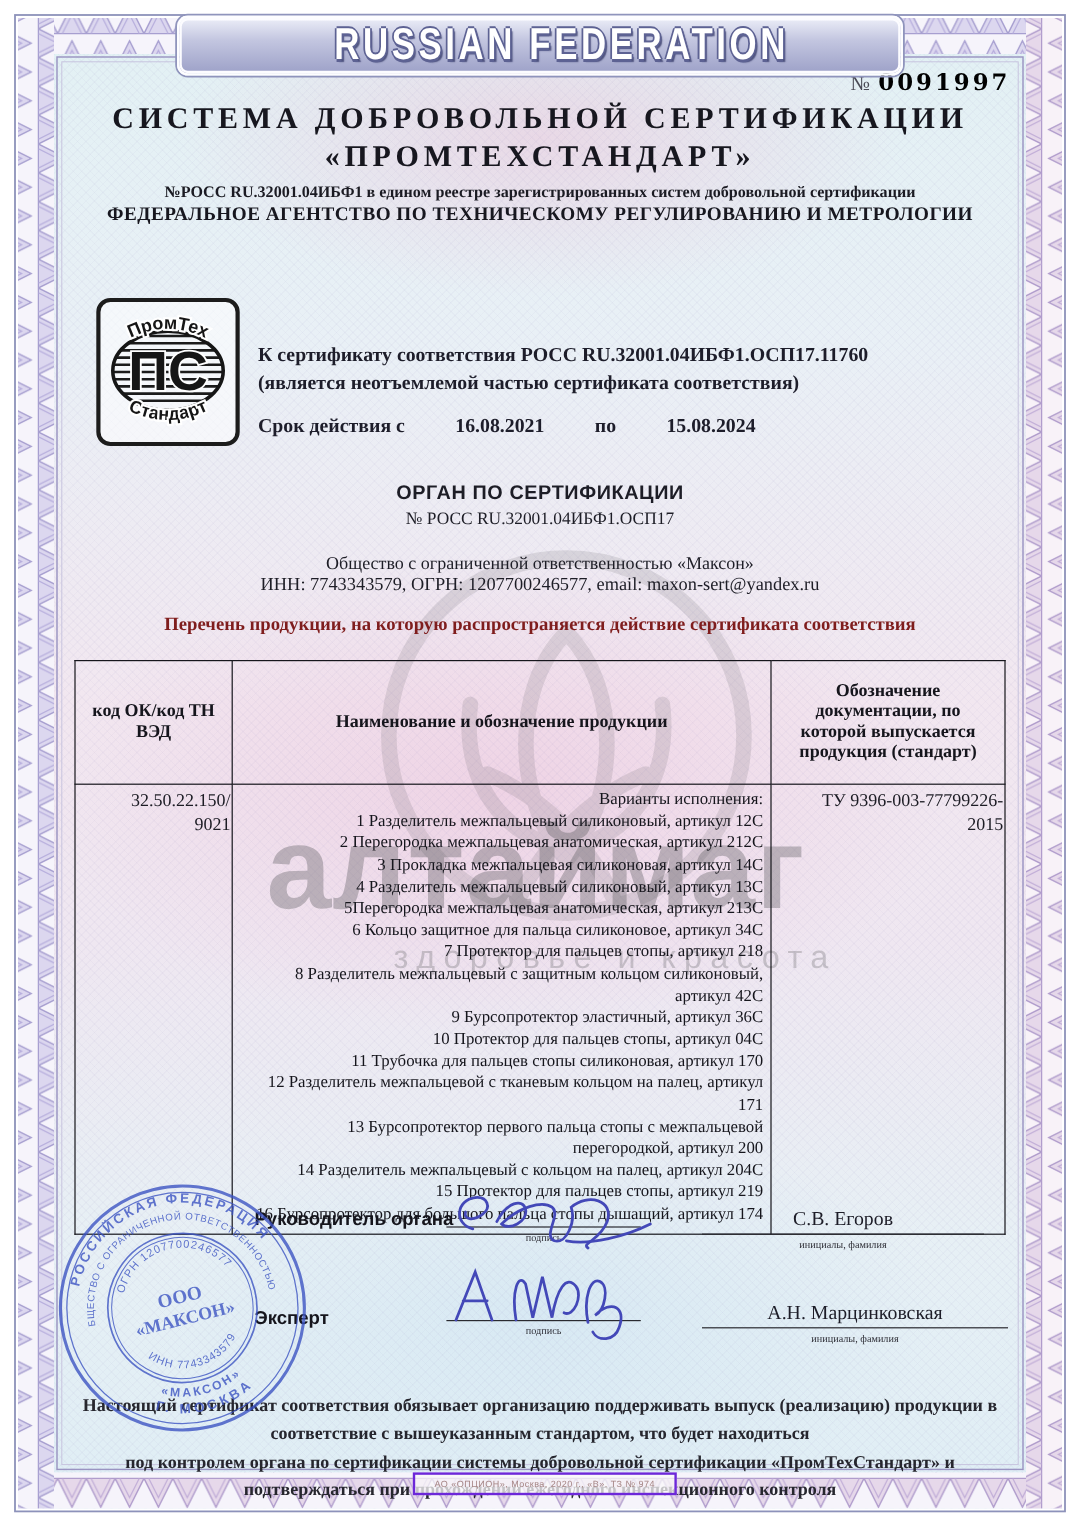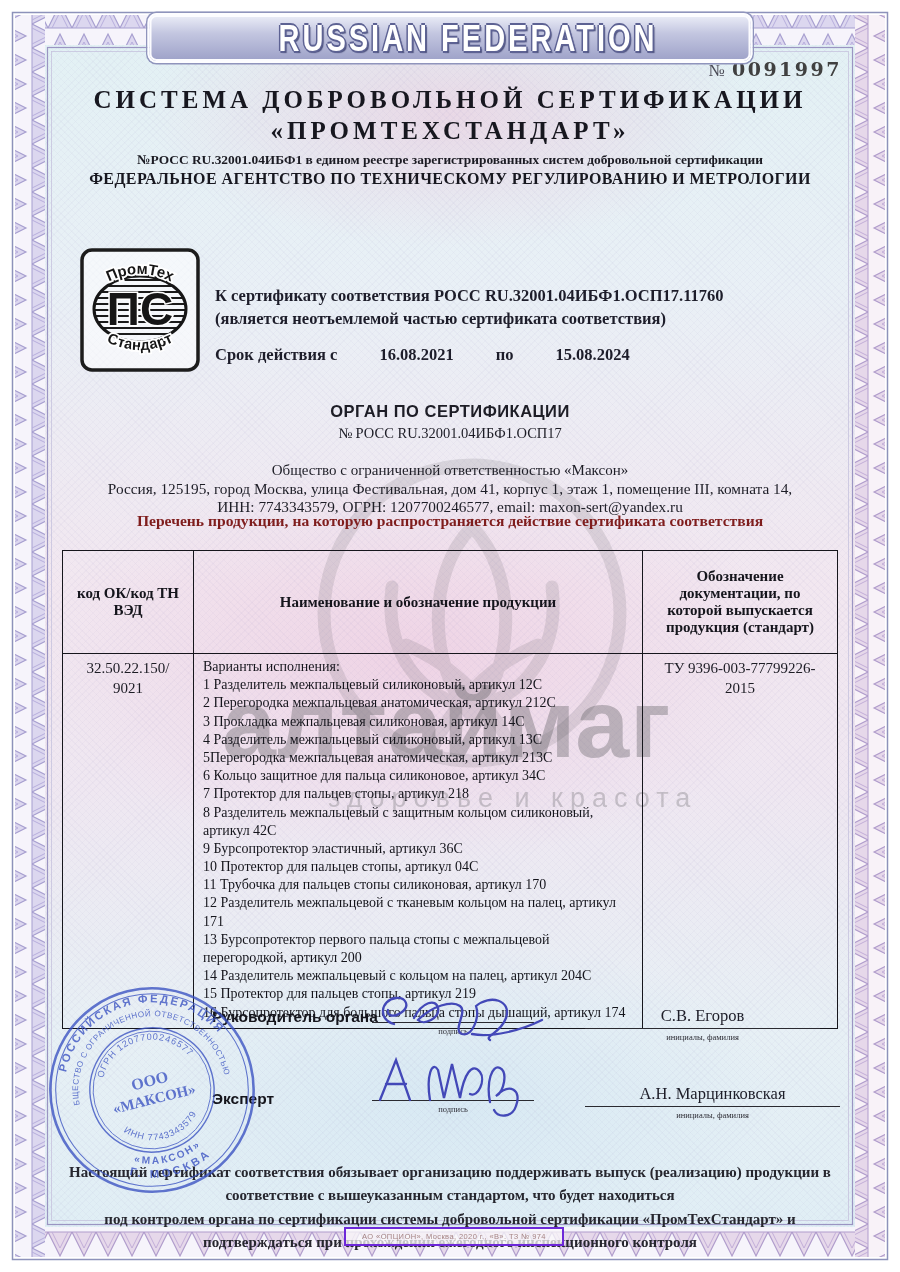--- a/index.html
+++ b/index.html
@@ -23,21 +23,21 @@
   
   .badge{position:absolute;left:50%;top:13px;transform:translateX(-50%);
          width:565px;height:46px;border-radius:9px;
          background:linear-gradient(180deg,#eceef8 0%,#c3c6e0 40%,#9da1c8 100%);
          border:2px solid #fdfdff;box-shadow:0 0 0 1.5px #8f94bc, inset 0 0 0 2px #fcfcff;
          display:flex;align-items:center;justify-content:center;z-index:5;padding-left:36px;}
   .badge-text{font-family:"Liberation Sans",sans-serif;font-weight:bold;font-size:29px;
          letter-spacing:3px;color:#ffffff;transform:scaleY(1.28);
          text-shadow:-1.5px 0 #5d6293,1.5px 0 #5d6293,0 -1.5px #5d6293,0 1.5px #5d6293,2px 2px 1px rgba(60,65,110,.85);}
   .cert-no{position:absolute;top:58px;right:58px;font-size:17px;color:#4a4a55;letter-spacing:1px;}
-  .cert-no .num{font-family:"DejaVu Serif",serif;font-weight:bold;font-size:19px;color:#404040;letter-spacing:2.5px;margin-left:6px;}
+  .cert-no .num{font-family:"DejaVu Serif",serif;font-weight:bold;font-size:19px;color:#000000;letter-spacing:2.5px;margin-left:6px;}
 
   
   .hdr{position:absolute;left:40px;right:40px;top:86px;text-align:center;}
   .hdr .t1,.hdr .t2{font-weight:bold;font-size:25px;letter-spacing:4px;color:#17171f;}
   .hdr .t2{margin-top:3px;}
   .hdr .reg{margin-top:7px;font-weight:bold;font-size:13.4px;color:#1b1b23;}
   .hdr .agency{margin-top:2px;font-weight:bold;font-size:16px;letter-spacing:.4px;color:#17171f;}
 
   .apx-title{position:absolute;left:210px;right:70px;top:226px;text-align:center;
              font-family:"Liberation Sans",sans-serif;font-weight:bold;font-size:23px;color:#1d1d26;}
@@ -49,21 +49,21 @@
   .org{position:absolute;left:40px;right:40px;top:402px;text-align:center;color:#1d1d26;}
   .org .ot{font-family:"Liberation Sans",sans-serif;font-weight:bold;font-size:16.5px;letter-spacing:.5px;}
   .org .on{margin-top:4px;font-size:14.5px;}
   .org .oo{margin-top:20px;font-size:15px;}
   .org .oa{margin-top:1px;font-size:15.3px;}
   .org .oc{font-size:15.3px;}
 
   .prod-head{position:absolute;left:40px;right:40px;top:512px;text-align:center;font-weight:bold;font-size:15.6px;color:#7f1d1d;}
 
   table.prod{position:absolute;left:62px;top:550px;width:776px;border-collapse:collapse;background:transparent;}
-  table.prod th,table.prod td{border:1.6px solid #16161c;}
+  table.prod th,table.prod td{border:1.6px solid #16161c;text-align:right;}
   table.prod th{height:94px;font-weight:bold;font-size:15px;text-align:center;padding:4px 8px;color:#15151c;}
   td.c-code{width:128px;vertical-align:top;text-align:center;font-size:15px;padding-top:5px;}
   td.c-items{vertical-align:top;padding:4px 6px 6px 9px;}
   td.c-std{width:192px;vertical-align:top;text-align:center;font-size:15px;padding-top:5px;}
   .prod-line{font-size:14px;line-height:1.3;color:#15151c;}
   td.c-code div,td.c-std div{line-height:1.3;}
 
   
   .sig-label{position:absolute;font-family:"Liberation Sans",sans-serif;font-weight:bold;font-size:15.5px;color:#15151c;}
   .sig-line{position:absolute;border-bottom:1.4px solid #2a2a30;}
@@ -197,21 +197,20 @@
     </div>
 
     <div class="validity">
       <span>Срок действия с</span><span class="gap">16.08.2021</span><span class="gap">по</span><span class="gap">15.08.2024</span>
     </div>
 
     <div class="org">
       <div class="ot">ОРГАН ПО СЕРТИФИКАЦИИ</div>
       <div class="on">№ РОСС RU.32001.04ИБФ1.ОСП17</div>
       <div class="oo">Общество с ограниченной ответственностью «Максон»</div>
-      <div class="oa">Россия, 125195, город Москва, улица Фестивальная, дом 41, корпус 1, этаж 1, помещение III, комната 14,</div>
       <div class="oc">ИНН: 7743343579, ОГРН: 1207700246577, email: maxon-sert@yandex.ru</div>
     </div>
 
     <div class="prod-head">Перечень продукции, на которую распространяется действие сертификата соответствия</div>
 
     <table class="prod">
       <colgroup>
           <col style="width:130px">
           <col>
           <col style="width:194px">

